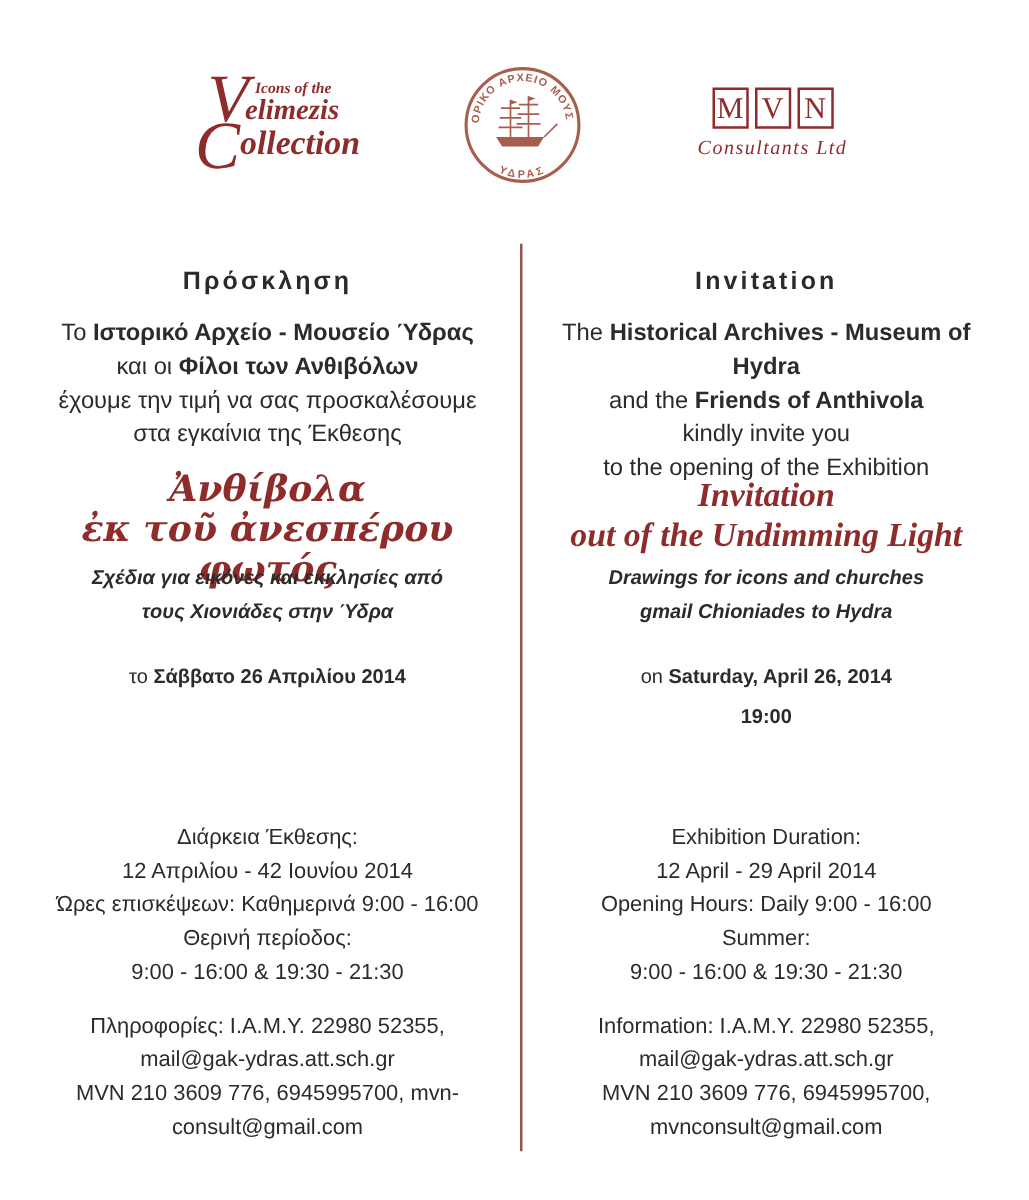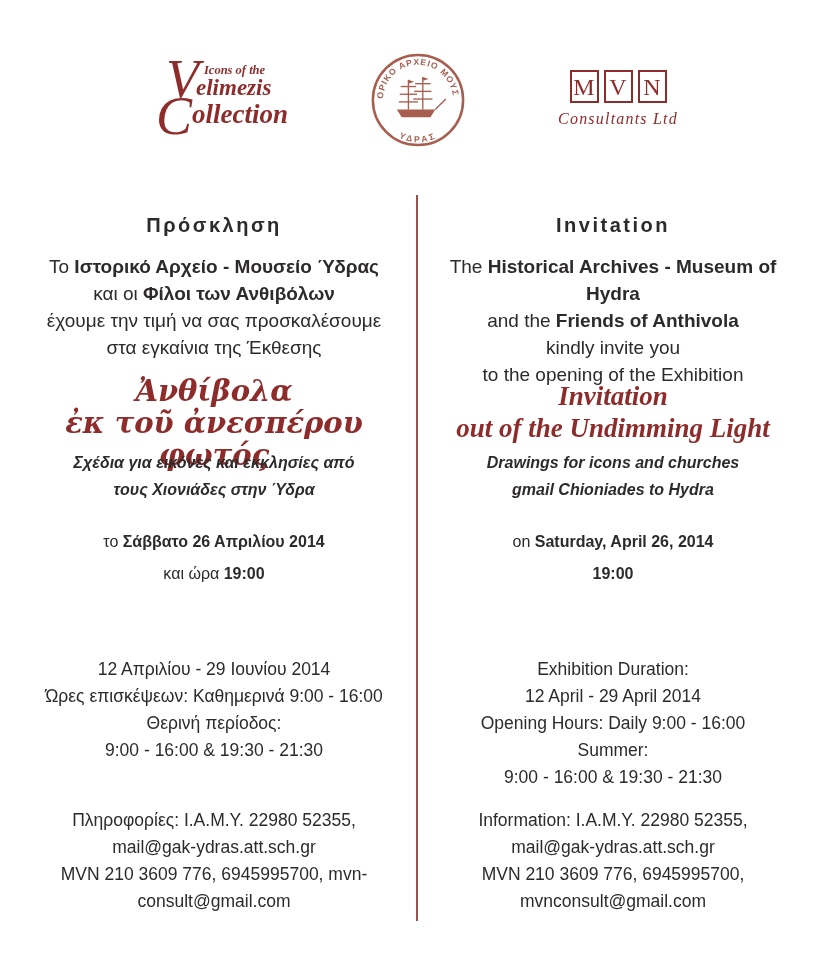--- a/index.html
+++ b/index.html
@@ -129,25 +129,25 @@
       <div>ἐκ τοῦ ἀνεσπέρου φωτός</div>
     </div>
 
     <div class="block b-subtitle">
       <div>Σχέδια για εικόνες και εκκλησίες από</div>
       <div>τους Χιονιάδες στην Ύδρα</div>
     </div>
 
     <div class="block b-date">
       <div><span>το </span><b>Σάββατο 26 Απριλίου 2014</b></div>
-      <div><span>και ώρα </span><b>19:00</b></div>
     </div>
 
     <div class="block b-details">
-      <div>12 Απριλίου - 29 Ιουνίου 2014</div>
+      <div>Διάρκεια Έκθεσης:</div>
+      <div>12 Απριλίου - 42 Ιουνίου 2014</div>
       <div>Ώρες επισκέψεων: Καθημερινά 9:00 - 16:00</div>
       <div>Θερινή περίοδος:</div>
       <div>9:00 - 16:00 &amp; 19:30 - 21:30</div>
     </div>
 
     <div class="block b-contact">
       <div>Πληροφορίες: Ι.Α.Μ.Υ. 22980 52355,</div>
       <div>mail@gak-ydras.att.sch.gr</div>
       <div>MVN 210 3609 776, 6945995700, mvn-</div>
       <div>consult@gmail.com</div>

